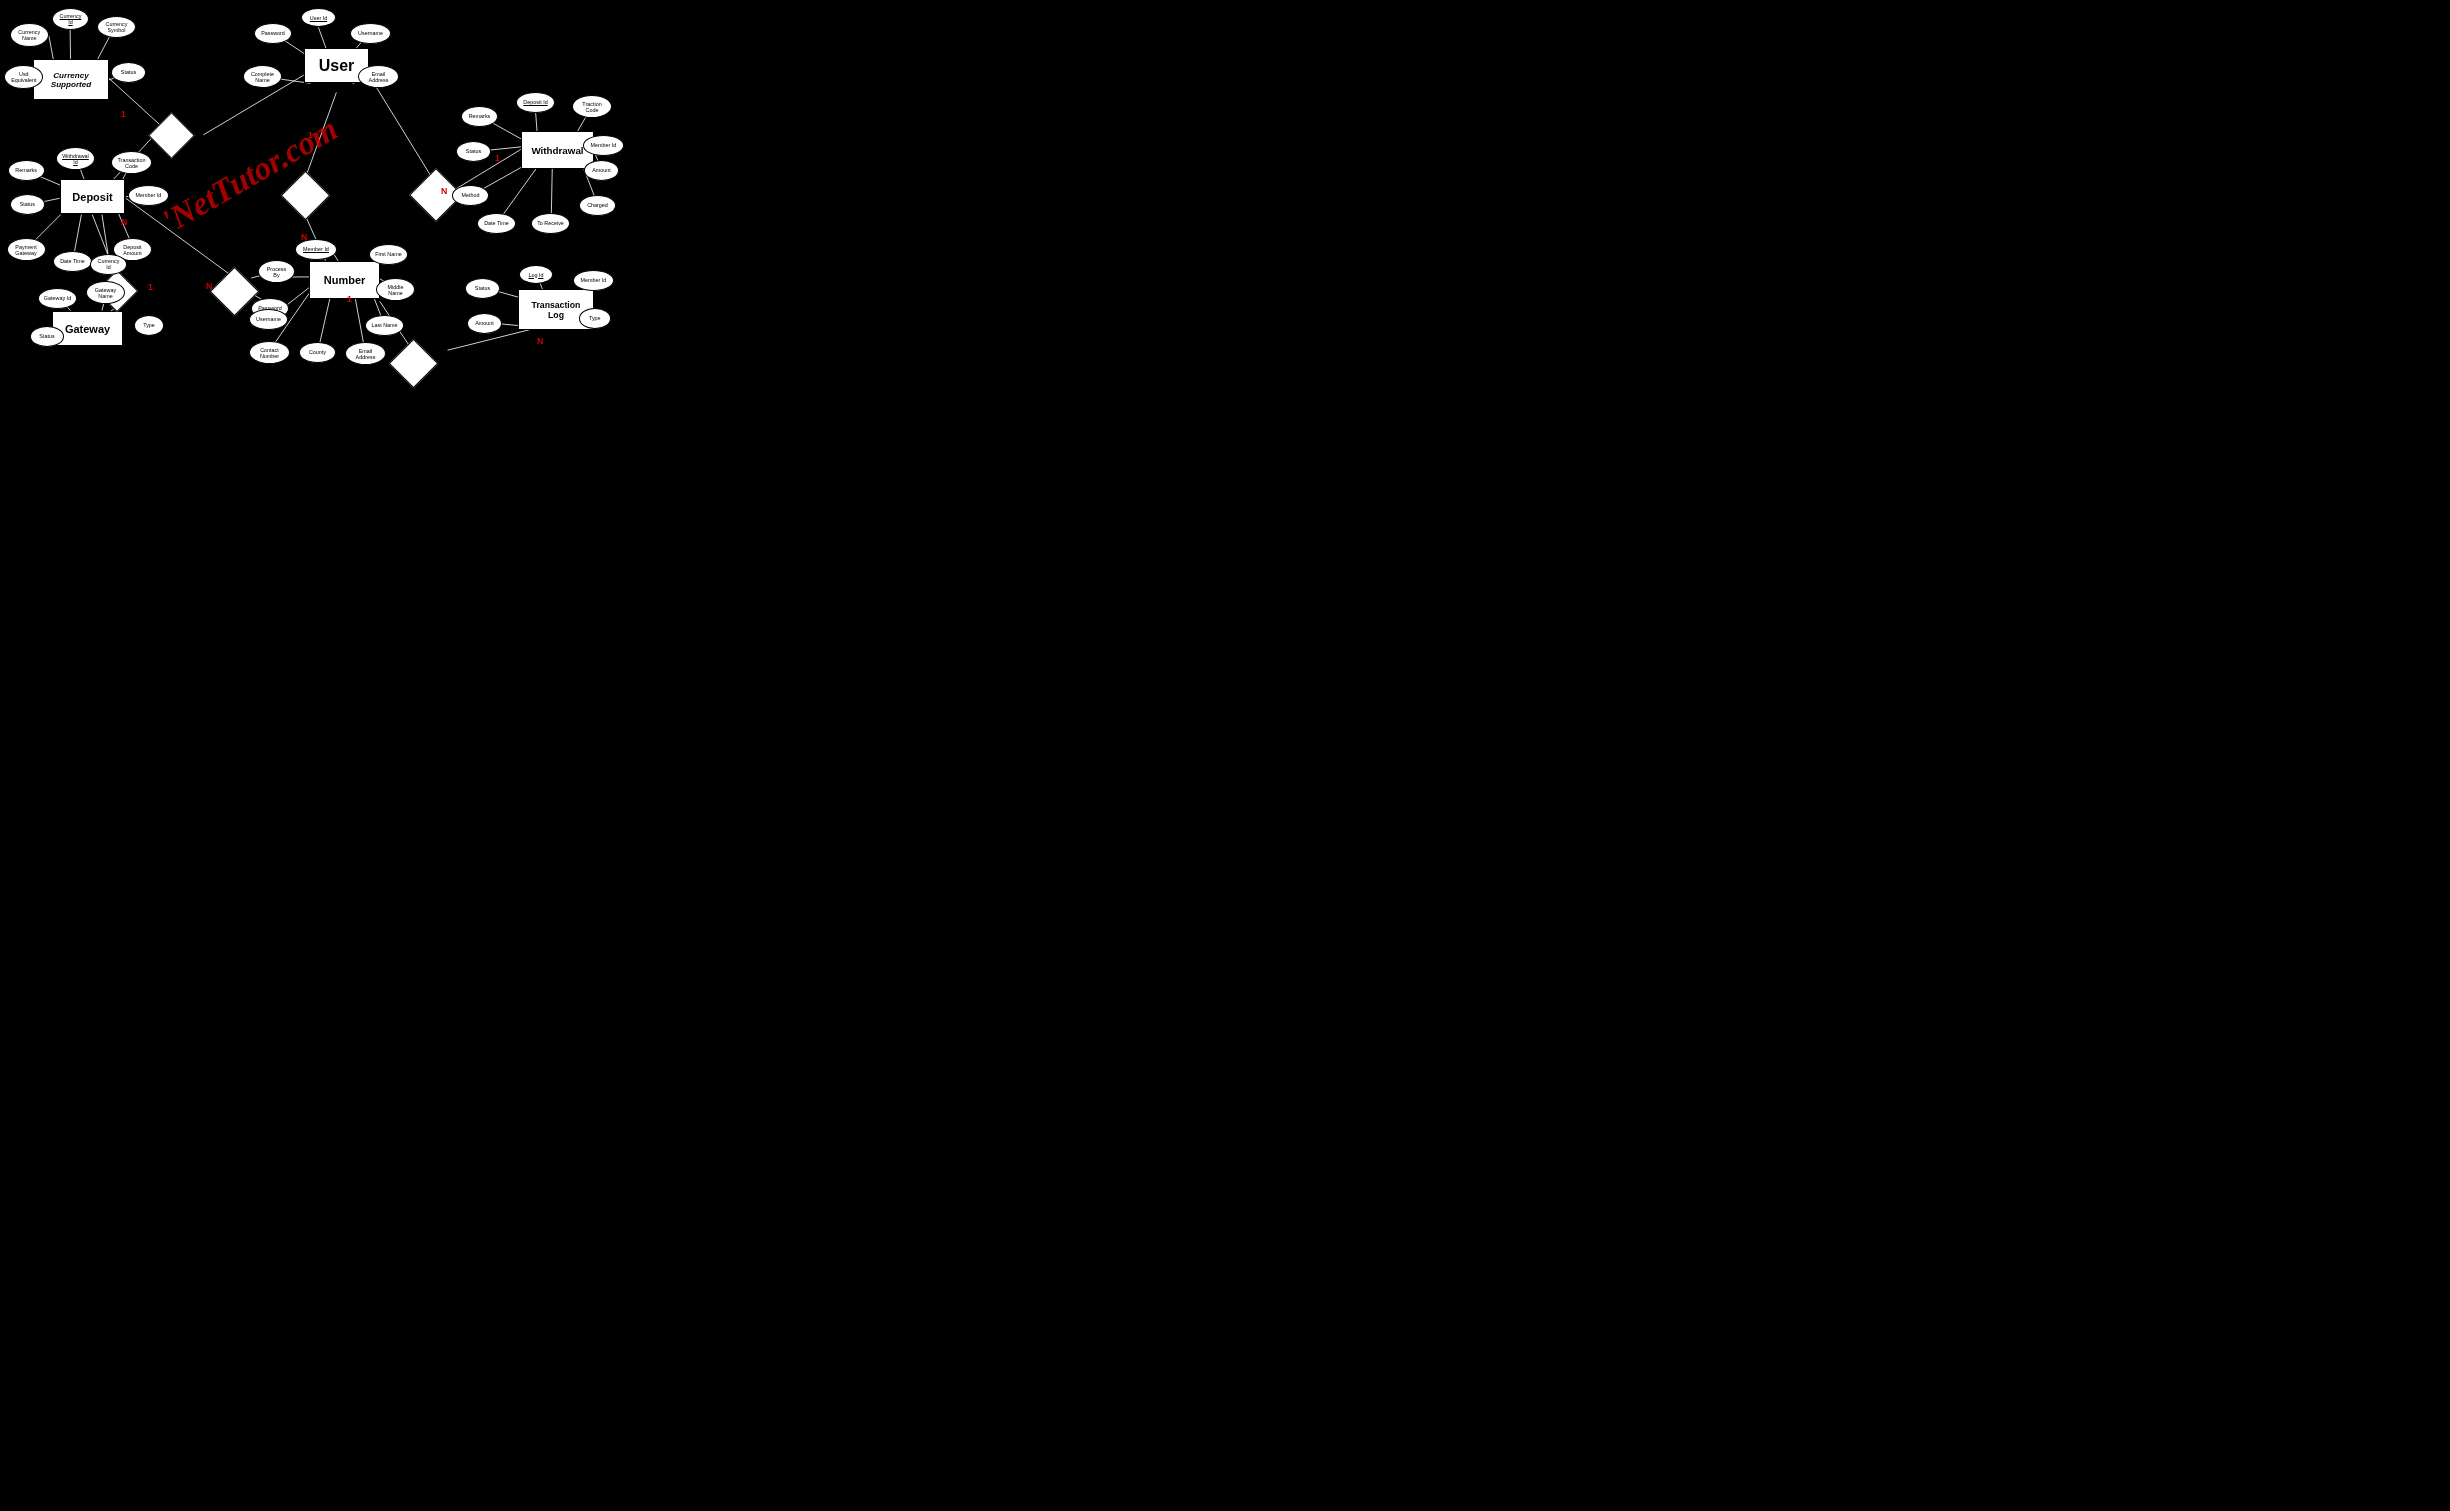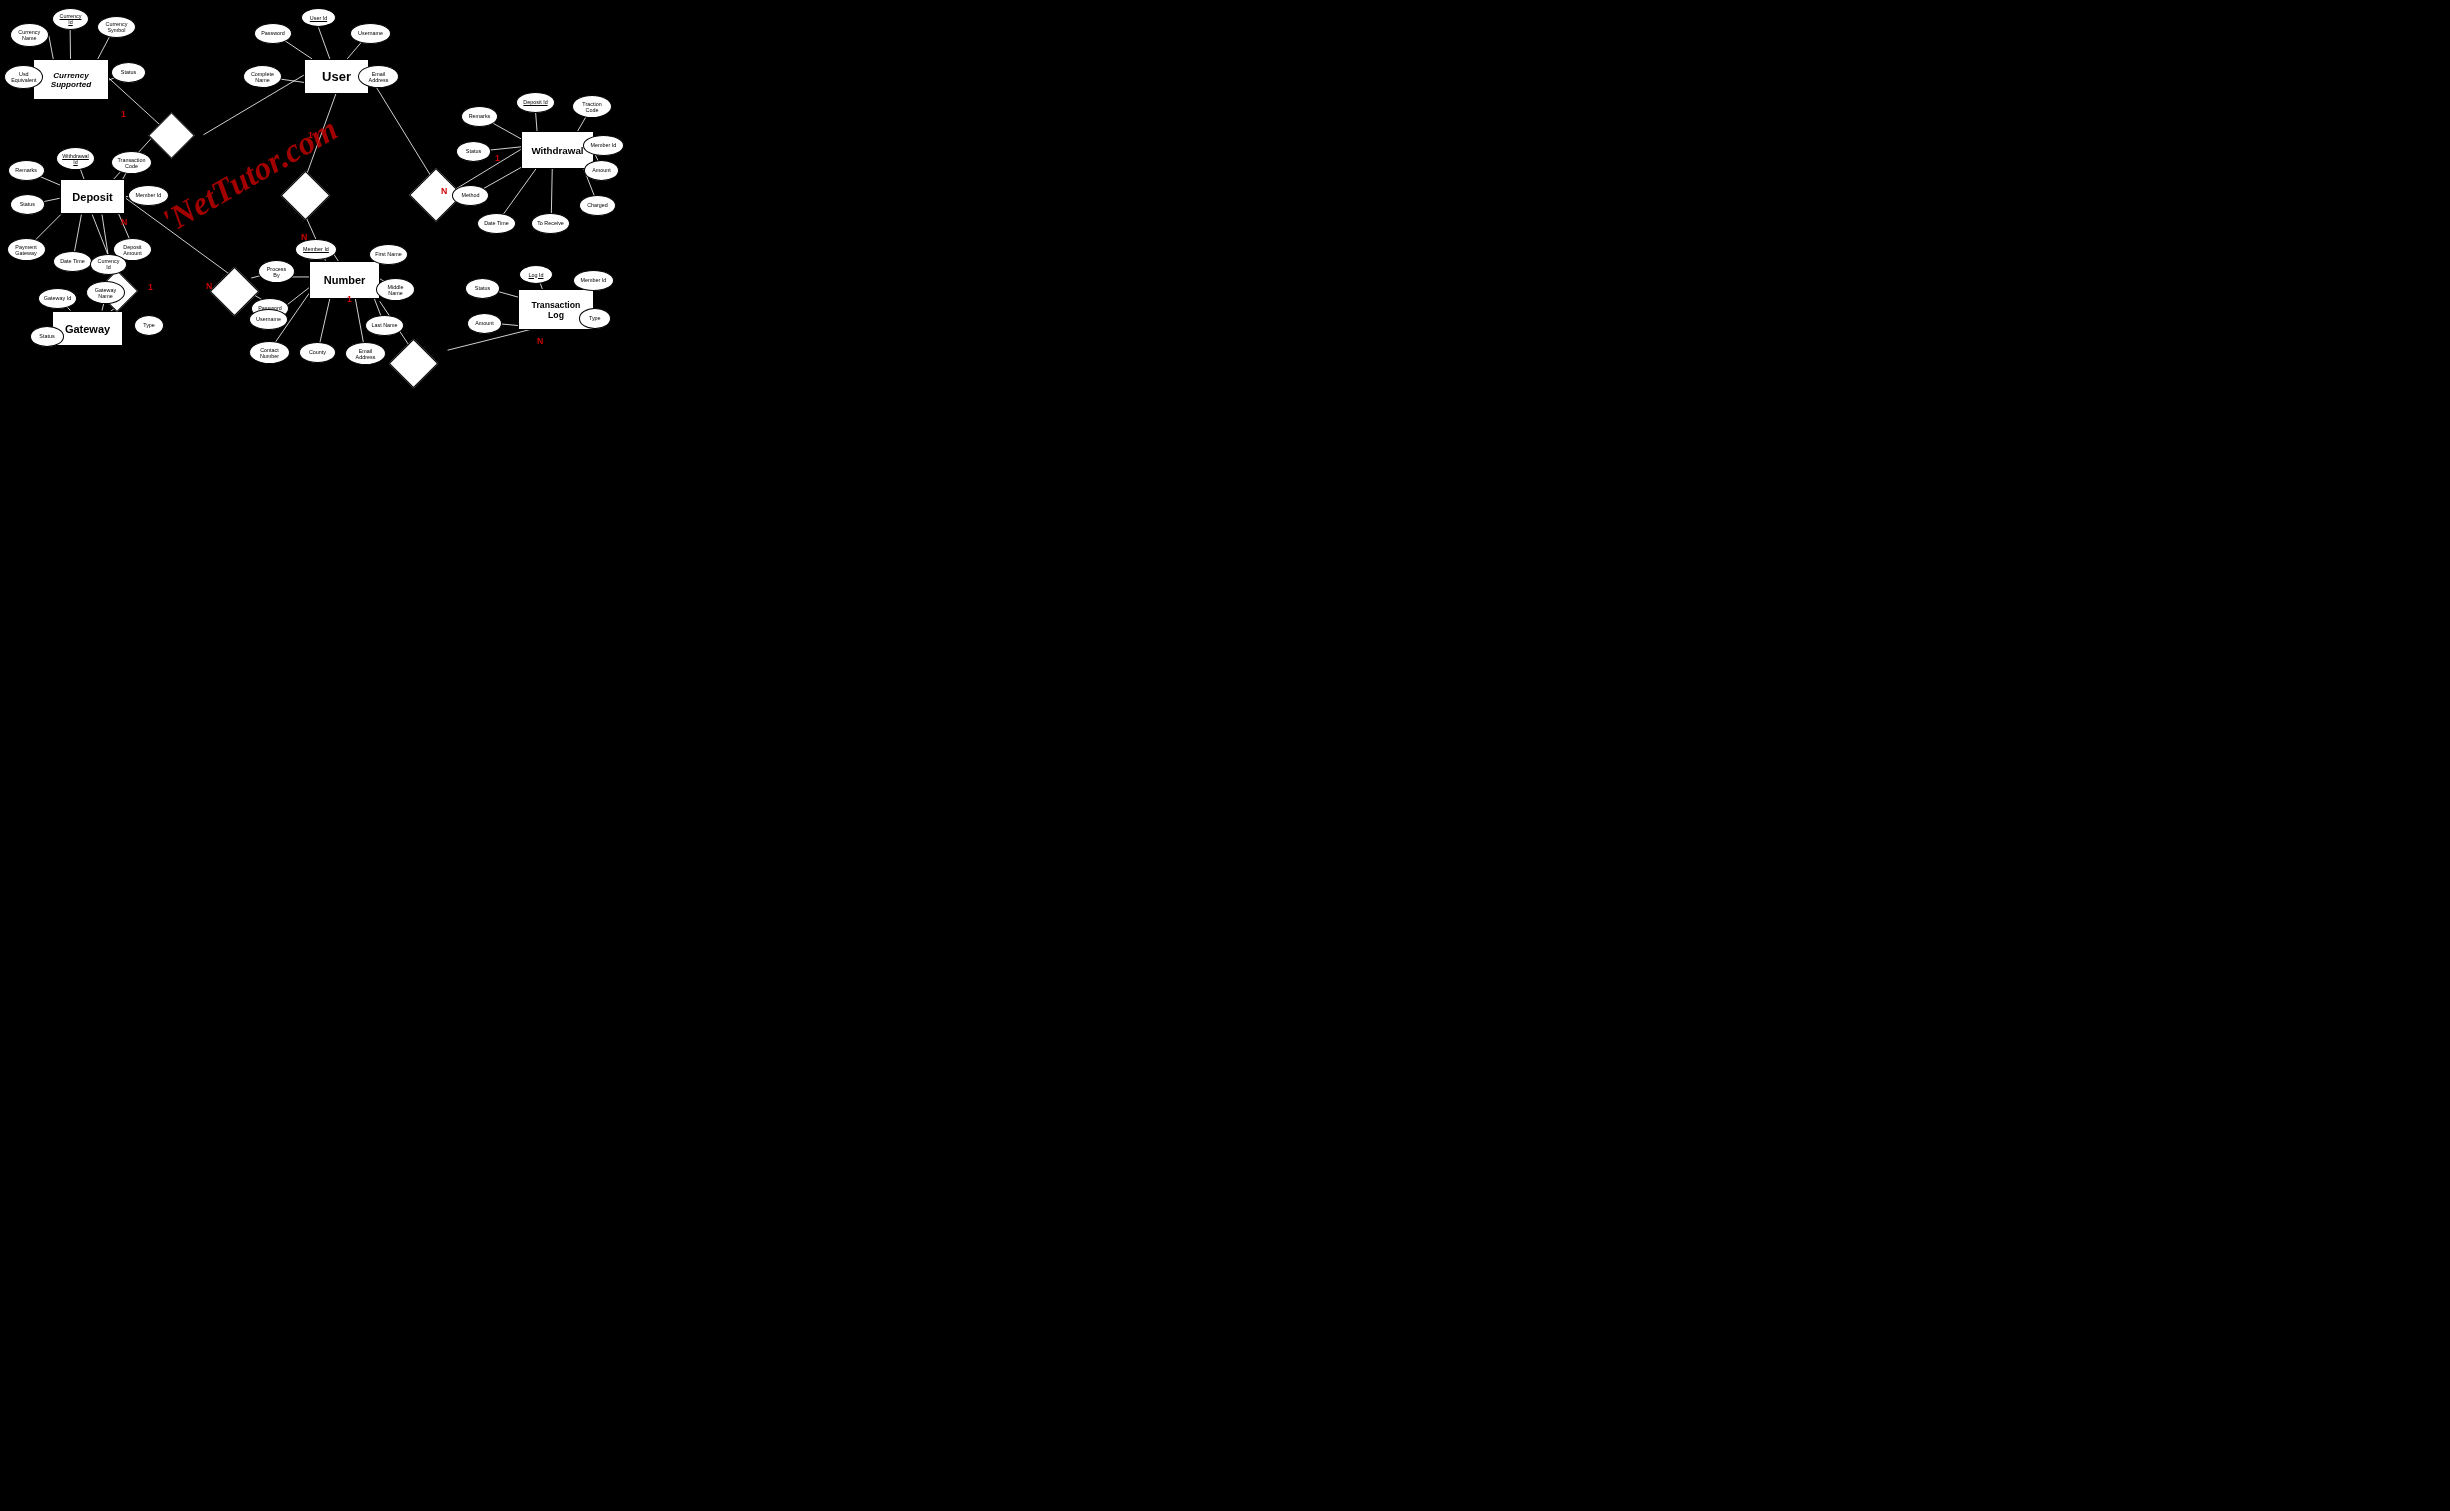--- a/index.html
+++ b/index.html
@@ -206,21 +206,21 @@
 
     <line x1="514" y1="499" x2="463" y2="512"></line>
     <line x1="505" y1="565" x2="463" y2="540"></line>
   </svg>
 
   <div class="entity" style="left:33px;top:59px;width:76px;height:41px;font-size:8.1px;font-style:italic;">
     <span>Currency
 Supported</span>
   </div>
 
-  <div class="entity" style="left:304px;top:59px;width:65px;height:35px;font-size:13px;">
+  <div class="entity" style="left:304px;top:48px;width:65px;height:35px;font-size:16px;">
     <span>User</span>
   </div>
 
   <div class="entity" style="left:60px;top:179px;width:65px;height:35px;font-size:11px;">
     <span>Deposit</span>
   </div>
 
   <div class="entity" style="left:309px;top:261px;width:71px;height:38px;font-size:11px;">
     <span>Number</span>
   </div>

